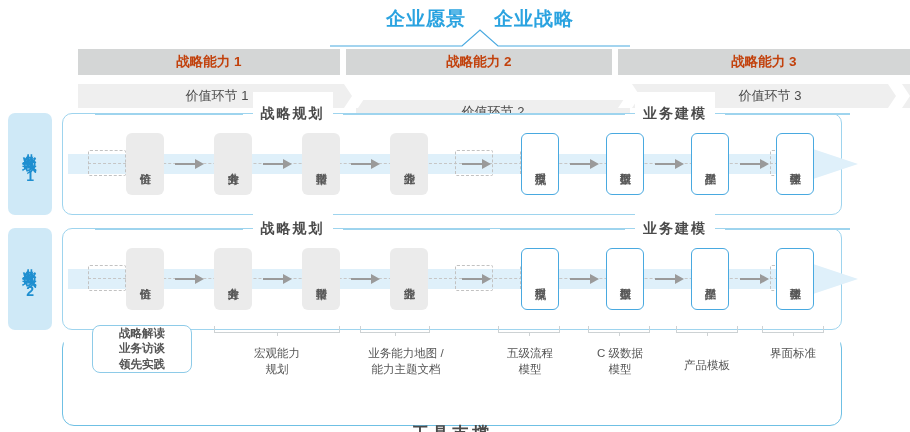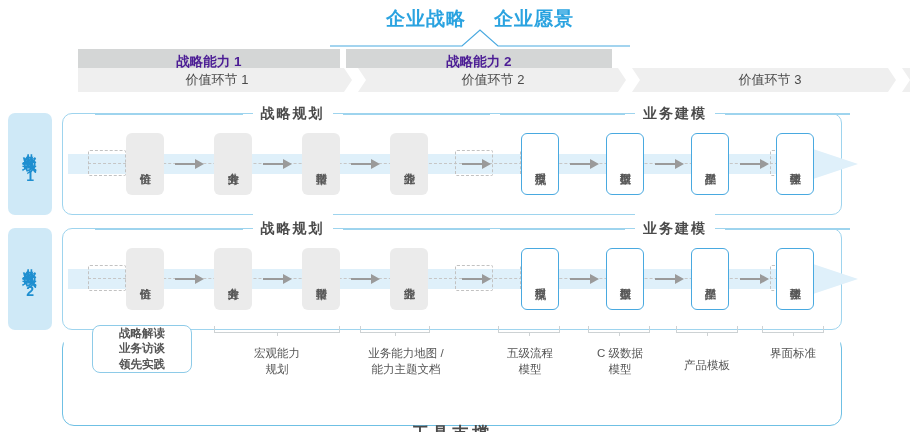--- a/index.html
+++ b/index.html
@@ -21,24 +21,24 @@
     white-space: nowrap;
   }
   .vision-connector { position: absolute; left: 330px; top: 26px; width: 300px; height: 22px; }
 
   
   .cap-band { position: absolute; left: 78px; top: 49px; width: 832px; height: 26px; }
   .cap-cell {
     position: absolute; top: 0; height: 26px; background: #d4d6d6;
     display: flex; align-items: center; justify-content: center;
   }
-  .cap-cell span { font-size: 13.5px; font-weight: bold; color: #4c1d95; white-space: nowrap; }
-
-  
-  .vl-band { position: absolute; left: 78px; top: 68px; width: 832px; height: 24px; }
+  .cap-cell span { font-size: 13.5px; font-weight: bold; color: #c2410c; white-space: nowrap; }
+
+  
+  .vl-band { position: absolute; left: 78px; top: 84px; width: 832px; height: 24px; }
   .vl-cell {
     position: absolute; top: 0; height: 24px; background: #efefef;
     display: flex; align-items: center; justify-content: center;
   }
   .vl-cell span { font-size: 13px; color: #4a4a4a; white-space: nowrap; }
   .vl-chev {
     position: absolute; top: 0; height: 24px; width: 22px;
     background: #ffffff;
     clip-path: polygon(0 0, 14px 0, 22px 50%, 14px 100%, 0 100%, 8px 50%);
   }
@@ -148,41 +148,44 @@
     letter-spacing: 3px;
     margin-top: 32px;
   }
 </style>
 </head>
 <body>
 
 <div id="stage">
 
   <div class="top-titles">
+    <div class="top-title">企业愿景</div>
     <div class="top-title">企业战略</div>
-    <div class="top-title">企业愿景</div>
   </div>
   <svg class="vision-connector" viewBox="0 0 300 22">
     <path d="M0 20 L132 20 L150 4 L168 20 L300 20" fill="none" stroke="#49a9e0" stroke-width="1.2"></path>
   </svg>
 
   <div class="cap-band">
     <div class="cap-cell" style="left:0; width:262px;">
       <span>战略能力 1</span>
     </div>
     <div class="cap-cell" style="left:268px; width:266px;">
       <span>战略能力 2</span>
     </div>
+    <div class="cap-cell" style="left:540px; width:292px;">
+      <span>战略能力 3</span>
+    </div>
   </div>
 
   <div class="vl-band">
     <div class="vl-cell" style="left:0; width:278px;">
       <span>价值环节 1</span>
     </div>
-    <div class="vl-cell" style="left:278px; width:274px;">
+    <div class="vl-cell" style="left:278px; width:274px;margin-top:16px;">
       <span>价值环节 2</span>
     </div>
     <div class="vl-cell" style="left:552px; width:280px;">
       <span>价值环节 3</span>
     </div>
     <div class="vl-chev" style="left:266px;"></div>
     <div class="vl-chev" style="left:540px;"></div>
     <div class="vl-chev" style="left:810px;"></div>
   </div>
 

